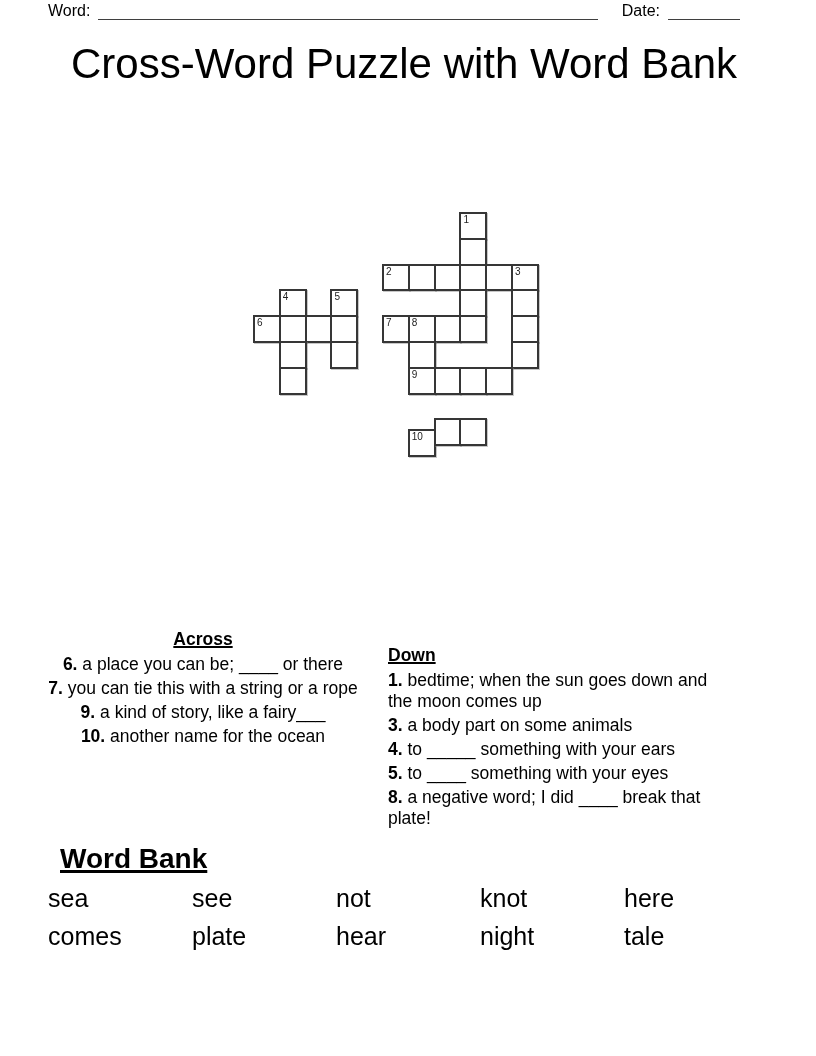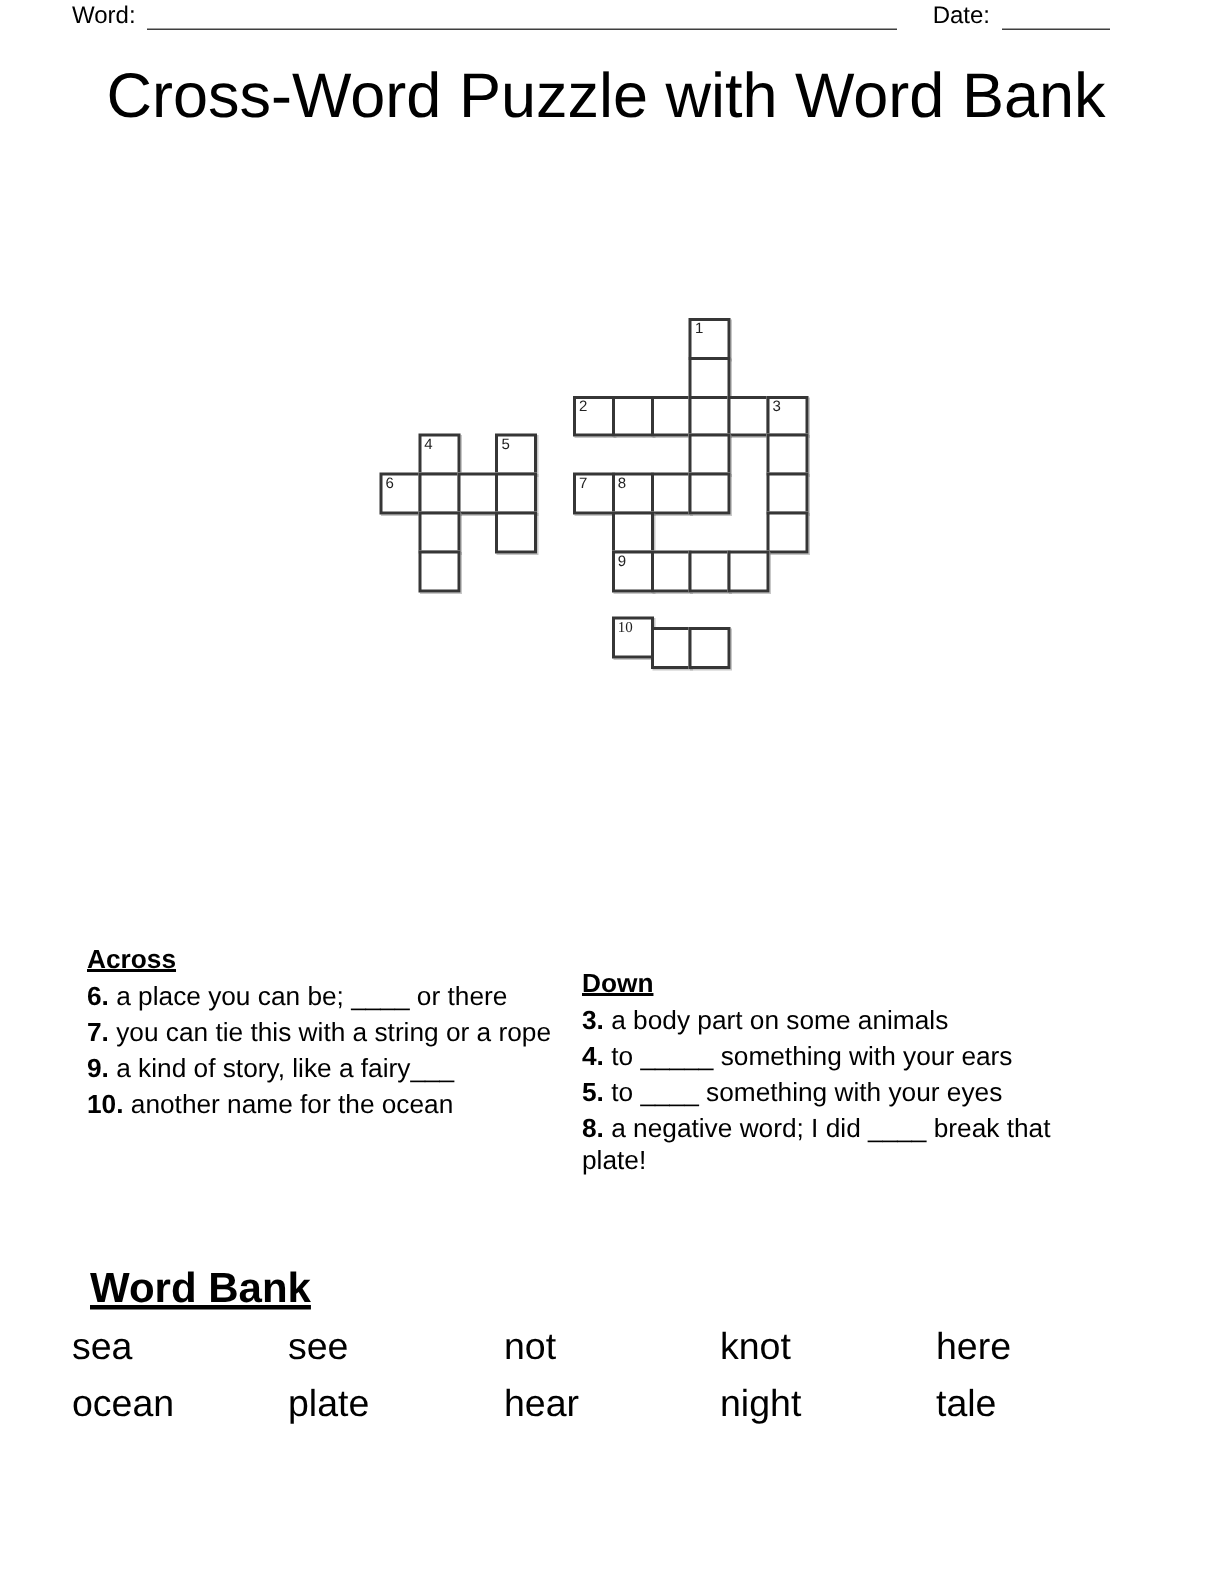--- a/index.html
+++ b/index.html
@@ -40,21 +40,21 @@
     background: #ffffff;
     box-shadow: 1px 1px 0 rgba(130,130,130,0.45);
   }
   .cellnum {
     position: absolute; top: 0px; left: 2px;
     font-size: 10px; line-height: 11px; color: #222;
   }
 
   
   .clues-col { position: absolute; top: 629px; font-size: 17.5px; line-height: 21px; }
-  .clues-across { left: 58px; width: 330px; }
+  .clues-across { left: 38px; width: 330px; text-align: center; }
   .clues-down  { left: 388px; width: 342px; margin-top: 16px; }
   .clue-heading {
     font-weight: 700;
     text-decoration: underline;
     text-decoration-thickness: 1.5px;
     margin-bottom: 4px;
   }
   .clue { margin-bottom: 3px; }
   .clue b { font-weight: 700; }
 
@@ -126,52 +126,53 @@
     <div class="cell" style="left: 77.4px; top: 129px;"></div>
     <div class="cell" style="left: 154.8px; top: 129px;"></div>
     <div class="cell" style="left: 258px; top: 129px;"></div>
     <div class="cell" style="left: 25.8px; top: 154.8px;"></div>
     <div class="cell" style="left: 154.8px; top: 154.8px;">
       <span class="cellnum">9</span>
     </div>
     <div class="cell" style="left: 180.6px; top: 154.8px;"></div>
     <div class="cell" style="left: 206.4px; top: 154.8px;"></div>
     <div class="cell" style="left: 232.2px; top: 154.8px;"></div>
-    <div class="cell" style="left: 154.8px; top: 199px; font-family: Liberation Serif, serif;">
+    <div class="cell" style="left: 154.8px; top: 217px;">
       <span class="cellnum">10</span>
     </div>
     <div class="cell" style="left: 180.6px; top: 206.4px;"></div>
     <div class="cell" style="left: 206.4px; top: 206.4px;"></div>
   </div>
 
 <div class="clues-col clues-across">
   <div class="clue-heading">Across</div>
   <div>
       <div class="clue"><b>6.</b> a place you can be; ____ or there</div>
       <div class="clue"><b>7.</b> you can tie this with a string or a rope</div>
       <div class="clue"><b>9.</b> a kind of story, like a fairy___</div>
       <div class="clue"><b>10.</b> another name for the ocean</div>
     </div>
 </div>
 
 <div class="clues-col clues-down">
   <div class="clue-heading">Down</div>
   <div>
+      <div class="clue"><b>1.</b> bedtime; when the sun goes down and the moon comes up</div>
       <div class="clue"><b>3.</b> a body part on some animals</div>
       <div class="clue"><b>4.</b> to _____ something with your ears</div>
       <div class="clue"><b>5.</b> to ____ something with your eyes</div>
       <div class="clue"><b>8.</b> a negative word; I did ____ break that plate!</div>
     </div>
 </div>
 
 <div class="wb-heading">Word Bank</div>
 <div class="wb-grid">
     <div class="word">sea</div>
     <div class="word">see</div>
     <div class="word">not</div>
     <div class="word">knot</div>
     <div class="word">here</div>
-    <div class="word">ocean</div>
+    <div class="word">comes</div>
     <div class="word">plate</div>
     <div class="word">hear</div>
     <div class="word">night</div>
     <div class="word">tale</div>
   </div>
 
 </body></html>

